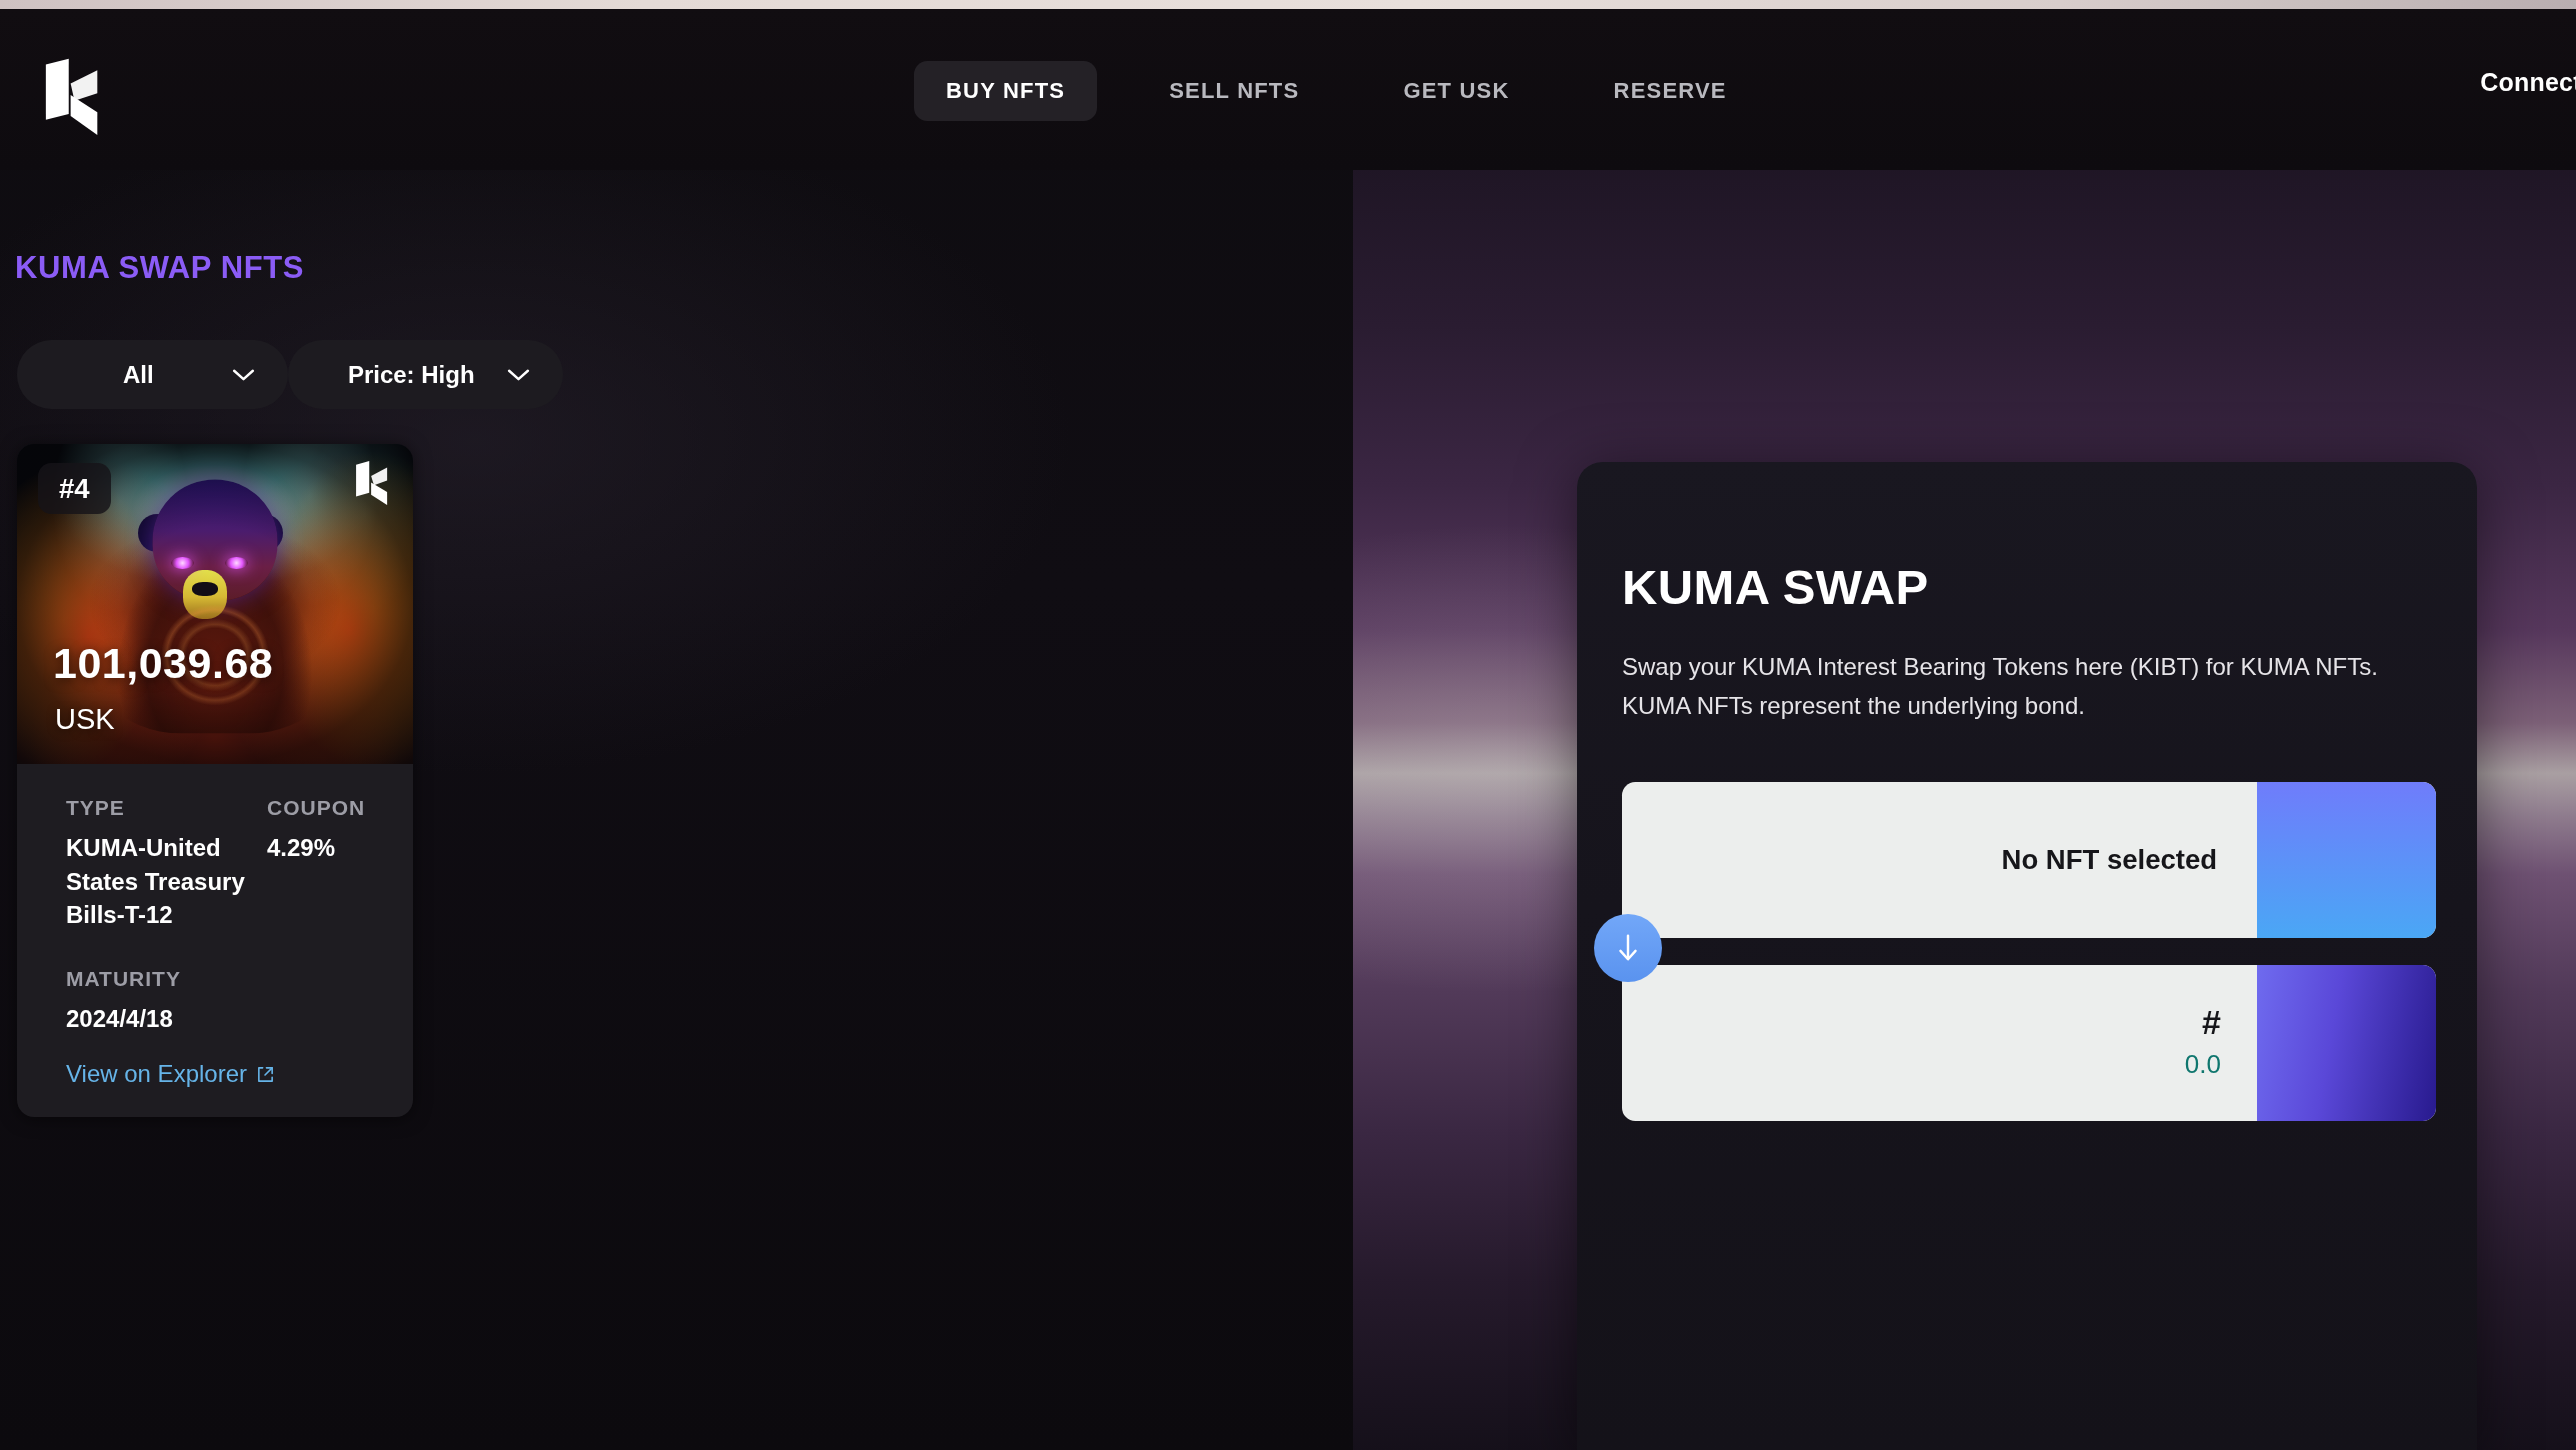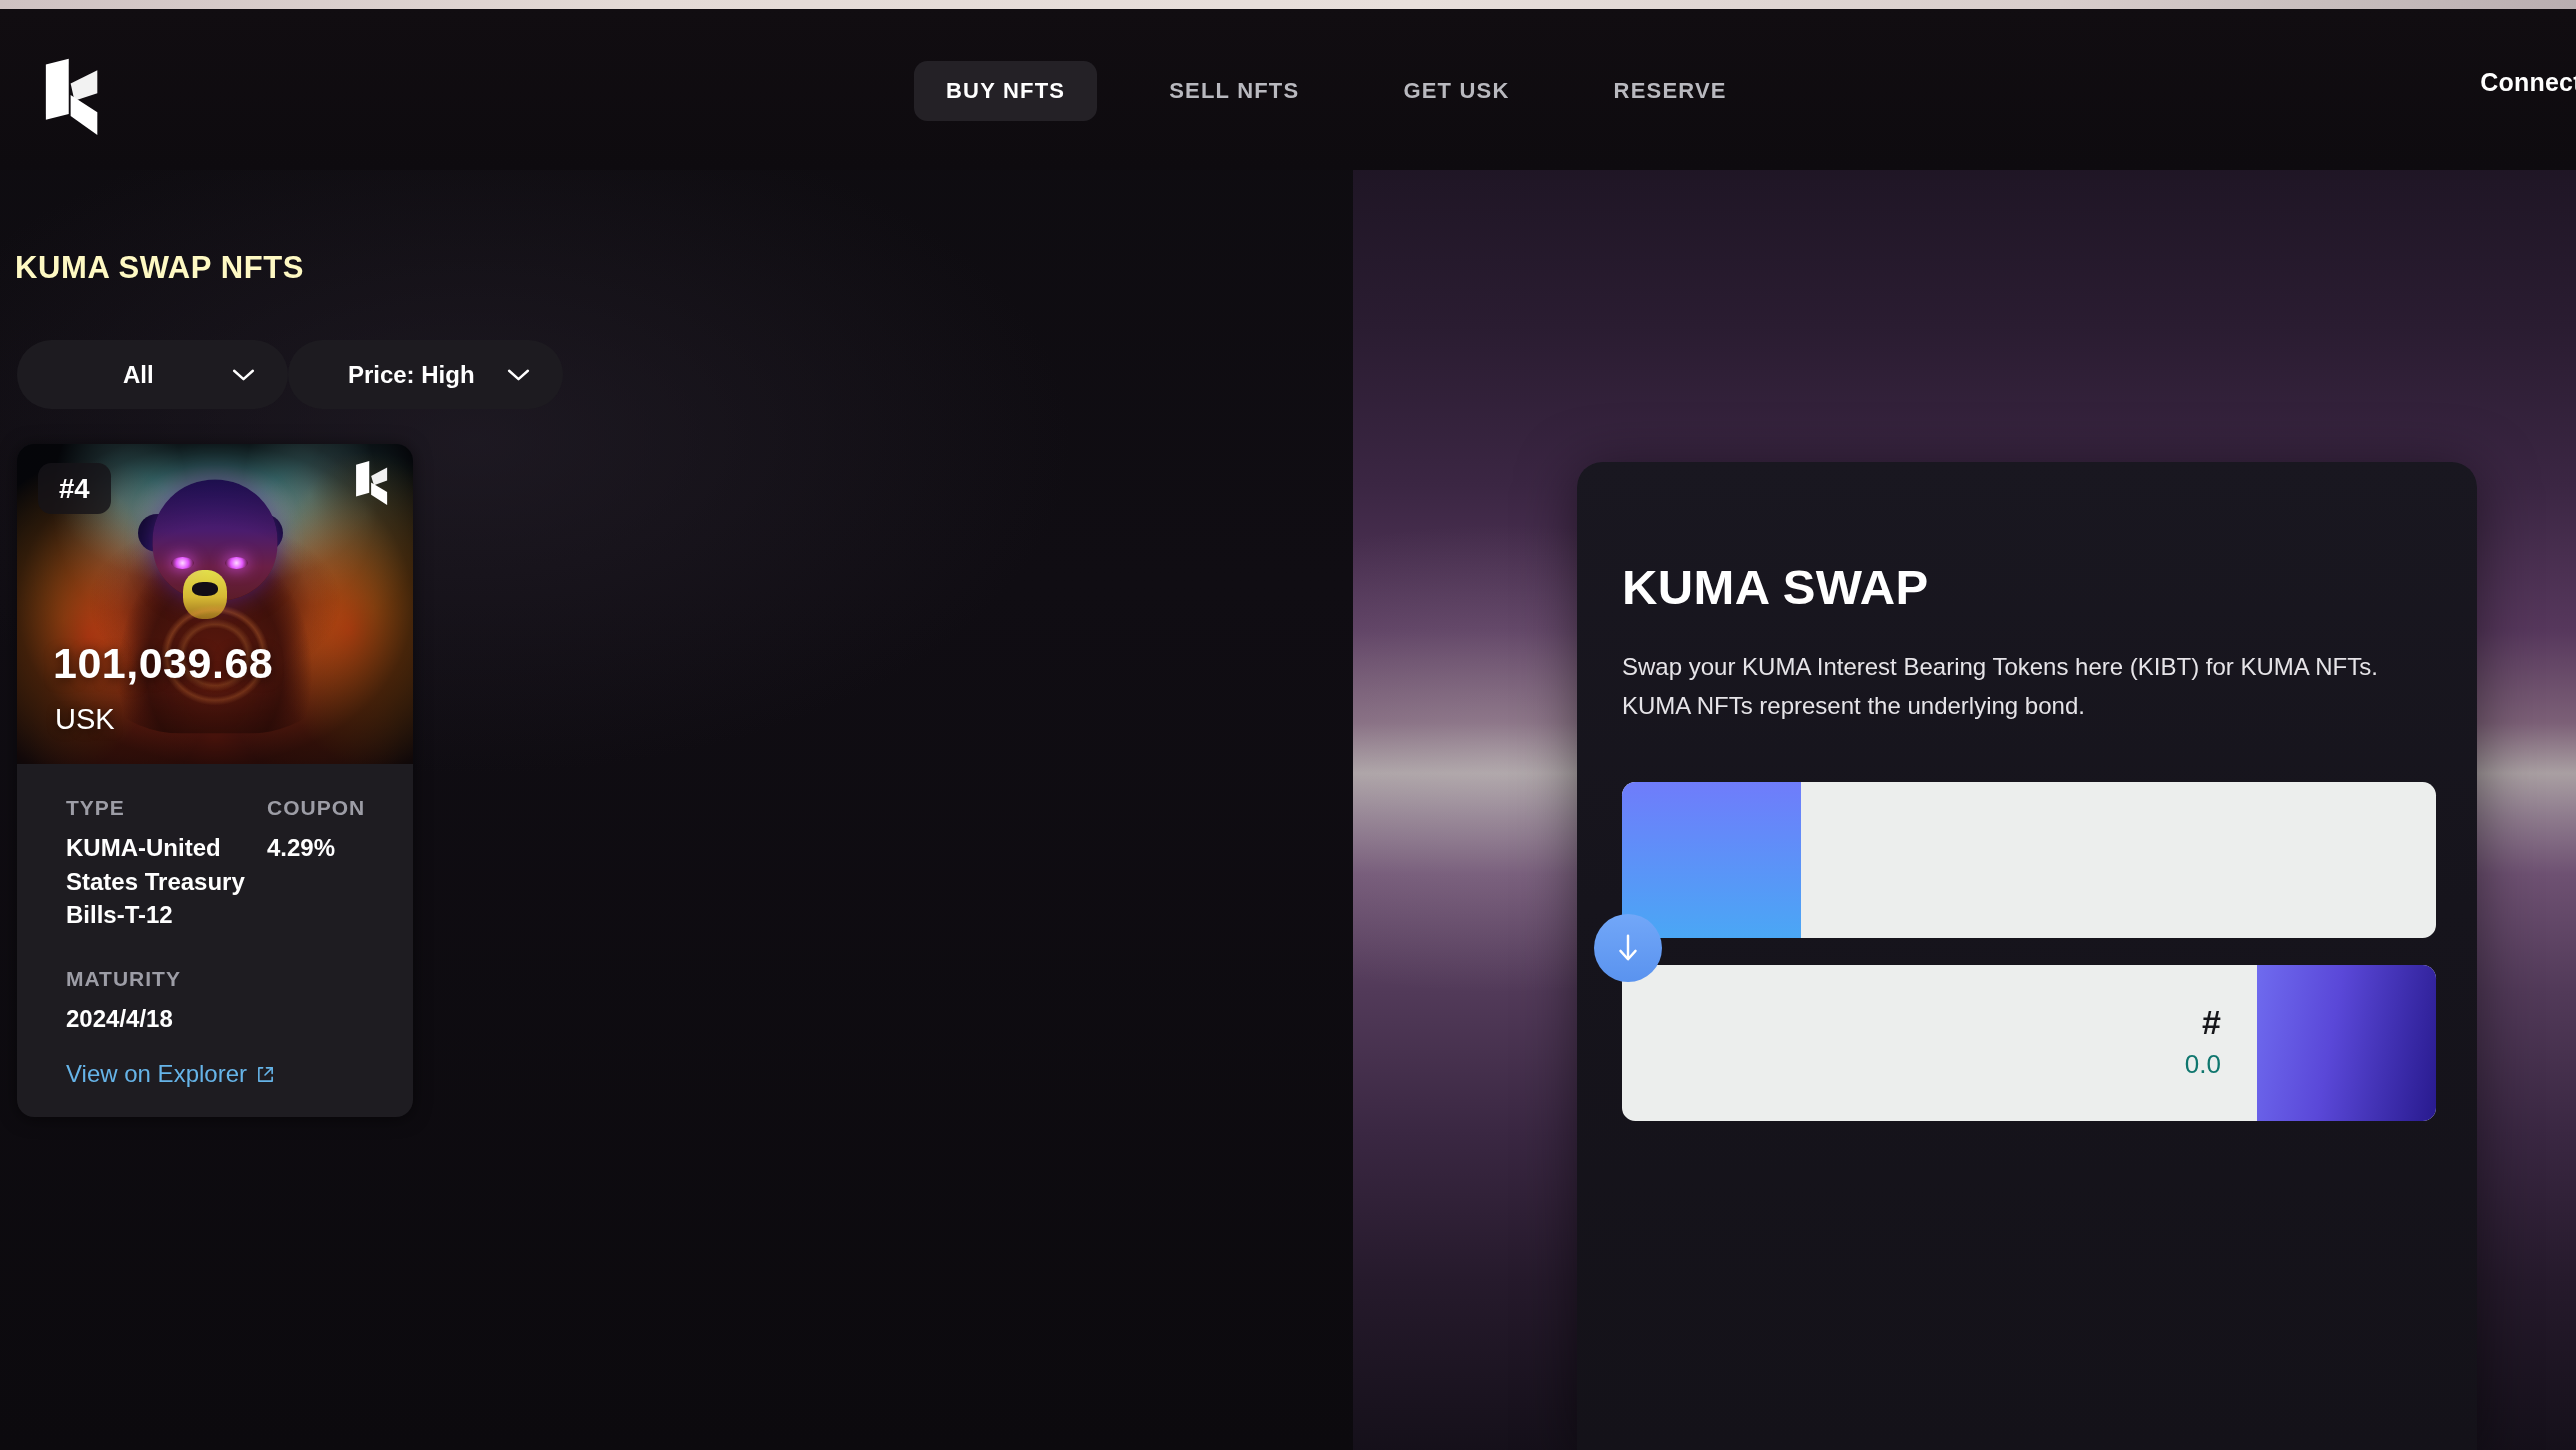--- a/index.html
+++ b/index.html
@@ -76,21 +76,21 @@
 
   .connect-top{
     position:absolute; right:-5.7px; top:59px;
     font-size:25px; font-weight:700; color:#ffffff; letter-spacing:0.2px;
     white-space:nowrap; cursor:pointer;
   }
 
   
   .left-title{
     position:absolute; left:15px; top:250px;
-    font-size:31px; font-weight:700; letter-spacing:0.6px; color:#fef9c3;
+    font-size:31px; font-weight:700; letter-spacing:0.6px; color:#8b5cf6;
     z-index:10;
   }
 
   .filters{ position:absolute; left:17px; top:340px; display:flex; z-index:10; }
   .pill{
     height:69px; border-radius:36px; background:#1d1b20;
     display:flex; align-items:center; justify-content:space-between;
     padding:0 32px 0 28.5px; cursor:pointer;
   }
   .pill#pill-all{ width:271px; }
@@ -380,20 +380,23 @@
 </div>
 
 <div class="swap-panel">
 
   <div class="swap-title">KUMA SWAP</div>
   <div class="swap-desc">Swap your KUMA Interest Bearing Tokens here (KIBT) for KUMA NFTs. KUMA NFTs represent the underlying bond.</div>
 
   <div class="io-wrap">
 
     <div class="io-row">
+      <div class="io-left">
+        <div class="io-main">No NFT selected</div>
+      </div>
       <div class="io-right a"></div>
     </div>
 
     <div class="io-gap"></div>
 
     <div class="io-row">
       <div class="io-left two">
         <div class="io-hash">#</div>
         <div class="io-sub">0.0</div>
       </div>

